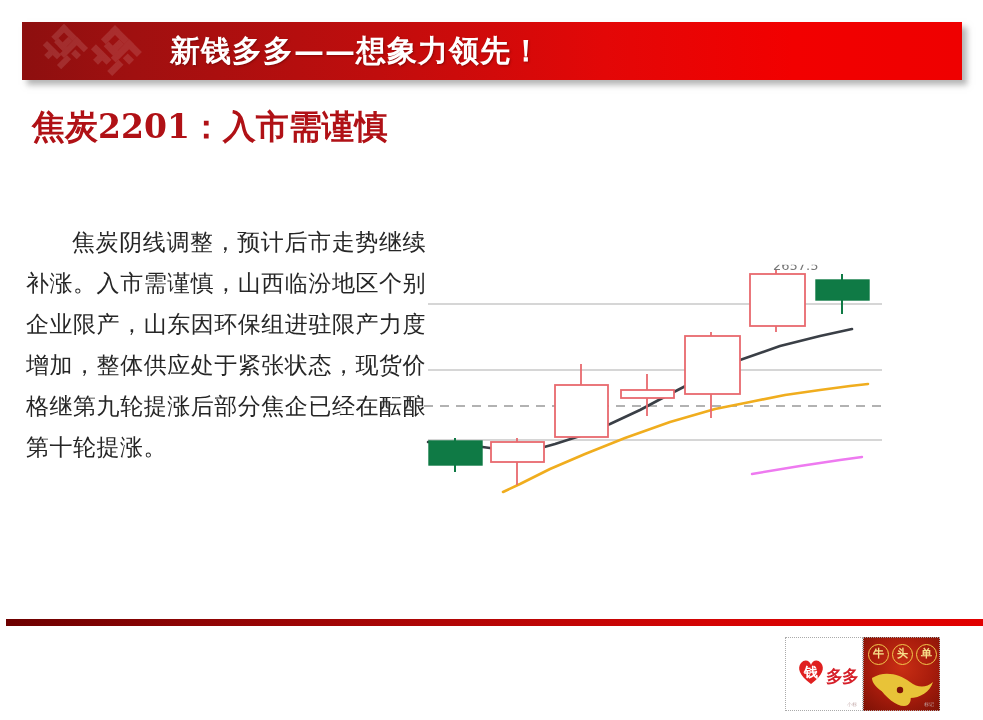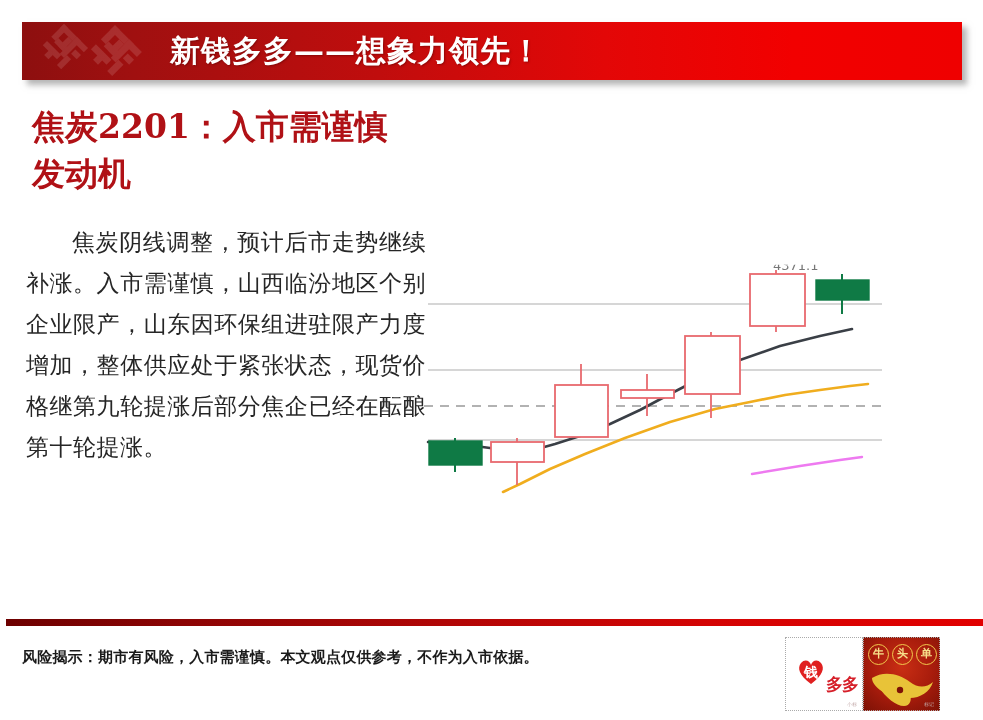--- a/index.html
+++ b/index.html
@@ -169,21 +169,20 @@
   }
   .logo-dd-text {
     position: absolute;
     left: 40px;
     top: 27px;
     color: #d6202a;
     font-size: 17px;
     font-weight: bold;
     font-family: "DejaVu Serif", "Liberation Serif", serif;
     letter-spacing: -1px;
-    margin-top: 8px;
   }
   .logo-tiny-mark {
     position: absolute;
     right: 5px;
     bottom: 3px;
     font-size: 5px;
     color: #c3a9a9;
   }
   .ntd-circles {
     position: absolute;
@@ -245,21 +244,20 @@
           <rect x="27" y="22" width="7" height="16"></rect>
           <rect x="9" y="31" width="7" height="9"></rect>
         </g>
       </g>
     </svg>
     <div id="header-title">新钱多多——想象力领先！</div>
   </div>
 
   <div id="slide-title">
     <div>焦炭2201：入市需谨慎</div>
-    <div>发动机</div>
   </div>
 
   <div id="body-text">焦炭阴线调整，预计后市走势继续补涨。入市需谨慎，山西临汾地区个别企业限产，山东因环保组进驻限产力度增加，整体供应处于紧张状态，现货价格继第九轮提涨后部分焦企已经在酝酿第十轮提涨。</div>
 
   <div id="chart-area">
     <svg id="chart-svg" width="470" height="256" viewBox="0 0 470 256">
 
       <g stroke="#c8c8c8" stroke-width="1.3">
         <line x1="8" y1="52" x2="462" y2="52"></line>
         <line x1="8" y1="118" x2="462" y2="118"></line>
@@ -304,26 +302,25 @@
         <line x1="356" y1="18" x2="356" y2="80" stroke="#e8696e" stroke-width="1.8"></line>
         <rect x="330" y="22" width="55" height="52" fill="#ffffff" stroke="#e8696e" stroke-width="1.8"></rect>
       </g>
 
       <g>
         <line x1="422" y1="22" x2="422" y2="62" stroke="#0f7a45" stroke-width="2"></line>
         <rect x="396" y="28" width="53" height="20" fill="#0f7a45" stroke="#0f7a45" stroke-width="1.4"></rect>
       </g>
     </svg>
 
-    <div id="chart-price-label">4371.1</div>
+    <div id="chart-price-label">2657.5</div>
   </div>
 
   <div id="footer-rule"></div>
 
-  <div id="footer-disclaimer">风险揭示：期市有风险，入市需谨慎。本文观点仅供参考，不作为入市依据。</div>
 
   <div id="footer-logos">
 
     <div class="logo-box" id="logo-qianduoduo">
       <svg class="logo-heart" viewBox="0 0 28 28">
         <path d="M14 26 C 2 17, 0 10, 4 5 C 8 0, 13 3, 14 7 C 15 3, 20 0, 24 5 C 28 10, 26 17, 14 26 Z" fill="#e02020"></path>
       </svg>
       <span class="logo-heart-text">钱</span>
       <span class="logo-dd-text">多多</span>
       <span class="logo-tiny-mark">小标</span>

